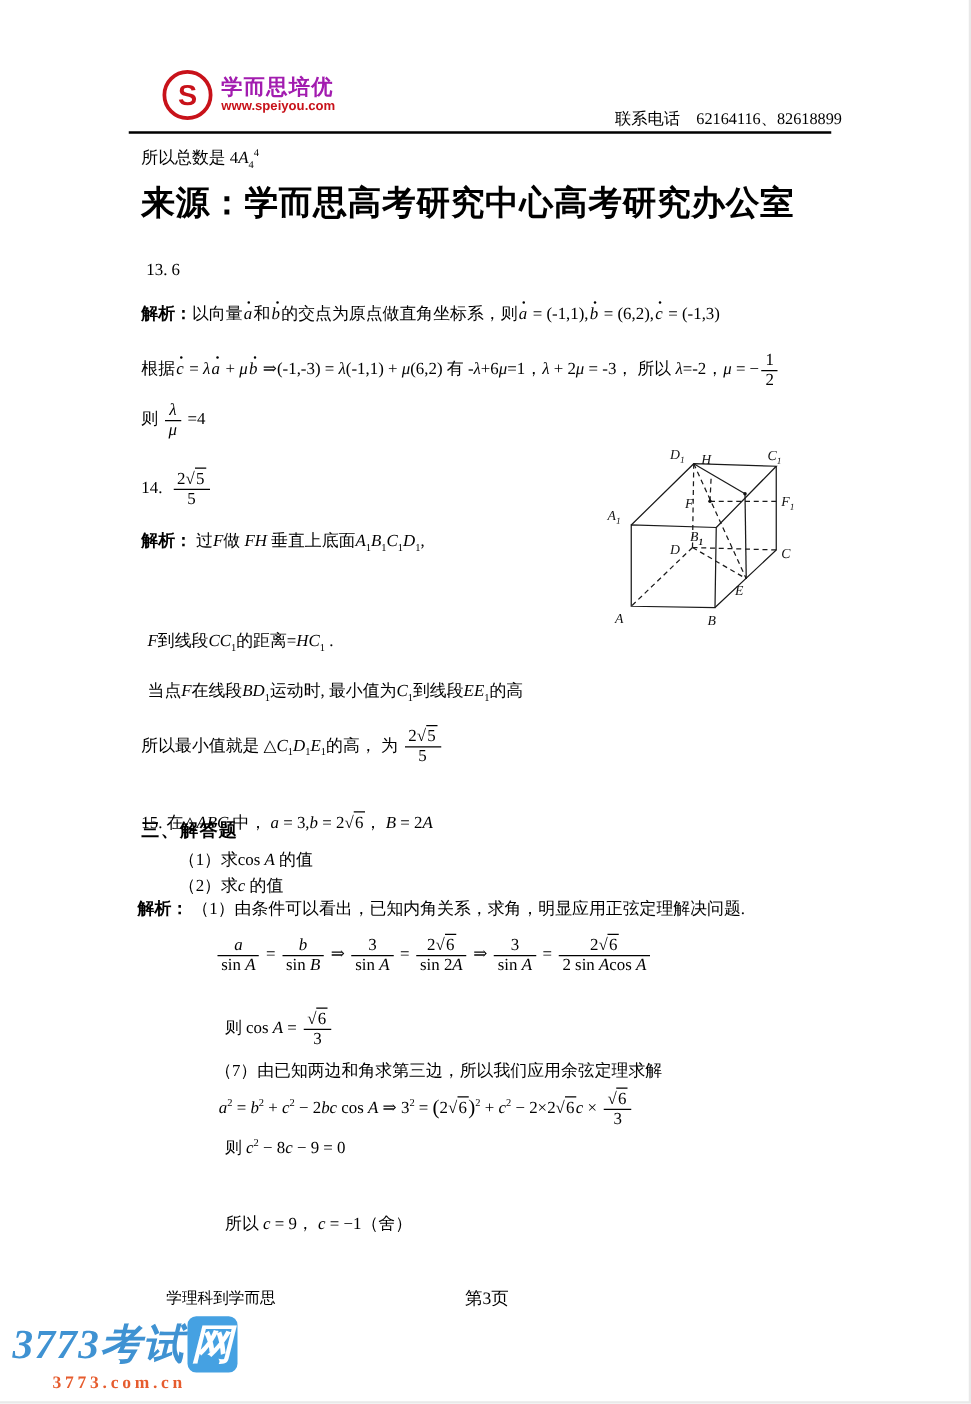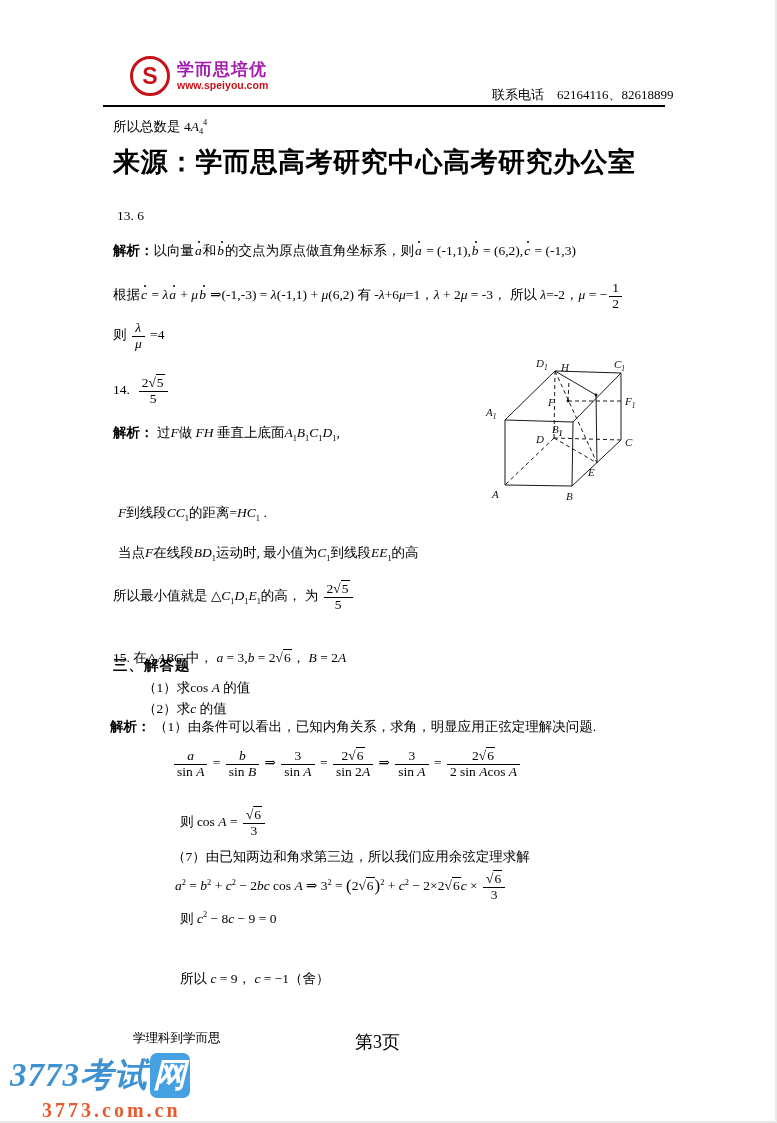--- a/index.html
+++ b/index.html
@@ -29,27 +29,27 @@
   .vec::after{content:"";position:absolute;left:50%;top:-2px;width:2px;height:2px;
     border-radius:50%;background:#000;}
   sup,sub{font-size:0.62em;}
   .big{font-size:1.25em;vertical-align:-1px;}
   
   .fig{position:absolute;left:478px;top:340px;}
   .fig text{font-style:italic;font-size:11px;fill:#111;
     font-family:"Liberation Serif","DejaVu Serif",serif;}
   
   .footer-left{position:absolute;left:117px;top:1030px;font-size:12.5px;margin-left:16px;}
-  .footer-page{position:absolute;left:355px;top:1030px;font-size:18px;}
+  .footer-page{position:absolute;left:372px;top:1030px;font-size:14px;}
   
   .wm{position:absolute;left:10px;top:1053px;font-family:Liberation Serif, serif;}
   .wm-title{font-size:33px;font-weight:bold;font-style:italic;color:#3f92d2;letter-spacing:1px;}
   .wm-net{display:inline-block;background:#45a1e2;color:#fff;border-radius:7px;
     padding:0 3px;margin-left:2px;}
-  .wm-url{font-size:20px;font-weight:bold;color:#e65c2e;letter-spacing:3px;
+  .wm-url{font-size:14px;font-weight:bold;color:#e65c2e;letter-spacing:3px;
     margin-left:32px;margin-top:1px;}
 </style>
 </head>
 <body>
 
 <div class="page">
 
   <div class="logo">
     <div class="logo-circle">S</div>
     <div>

